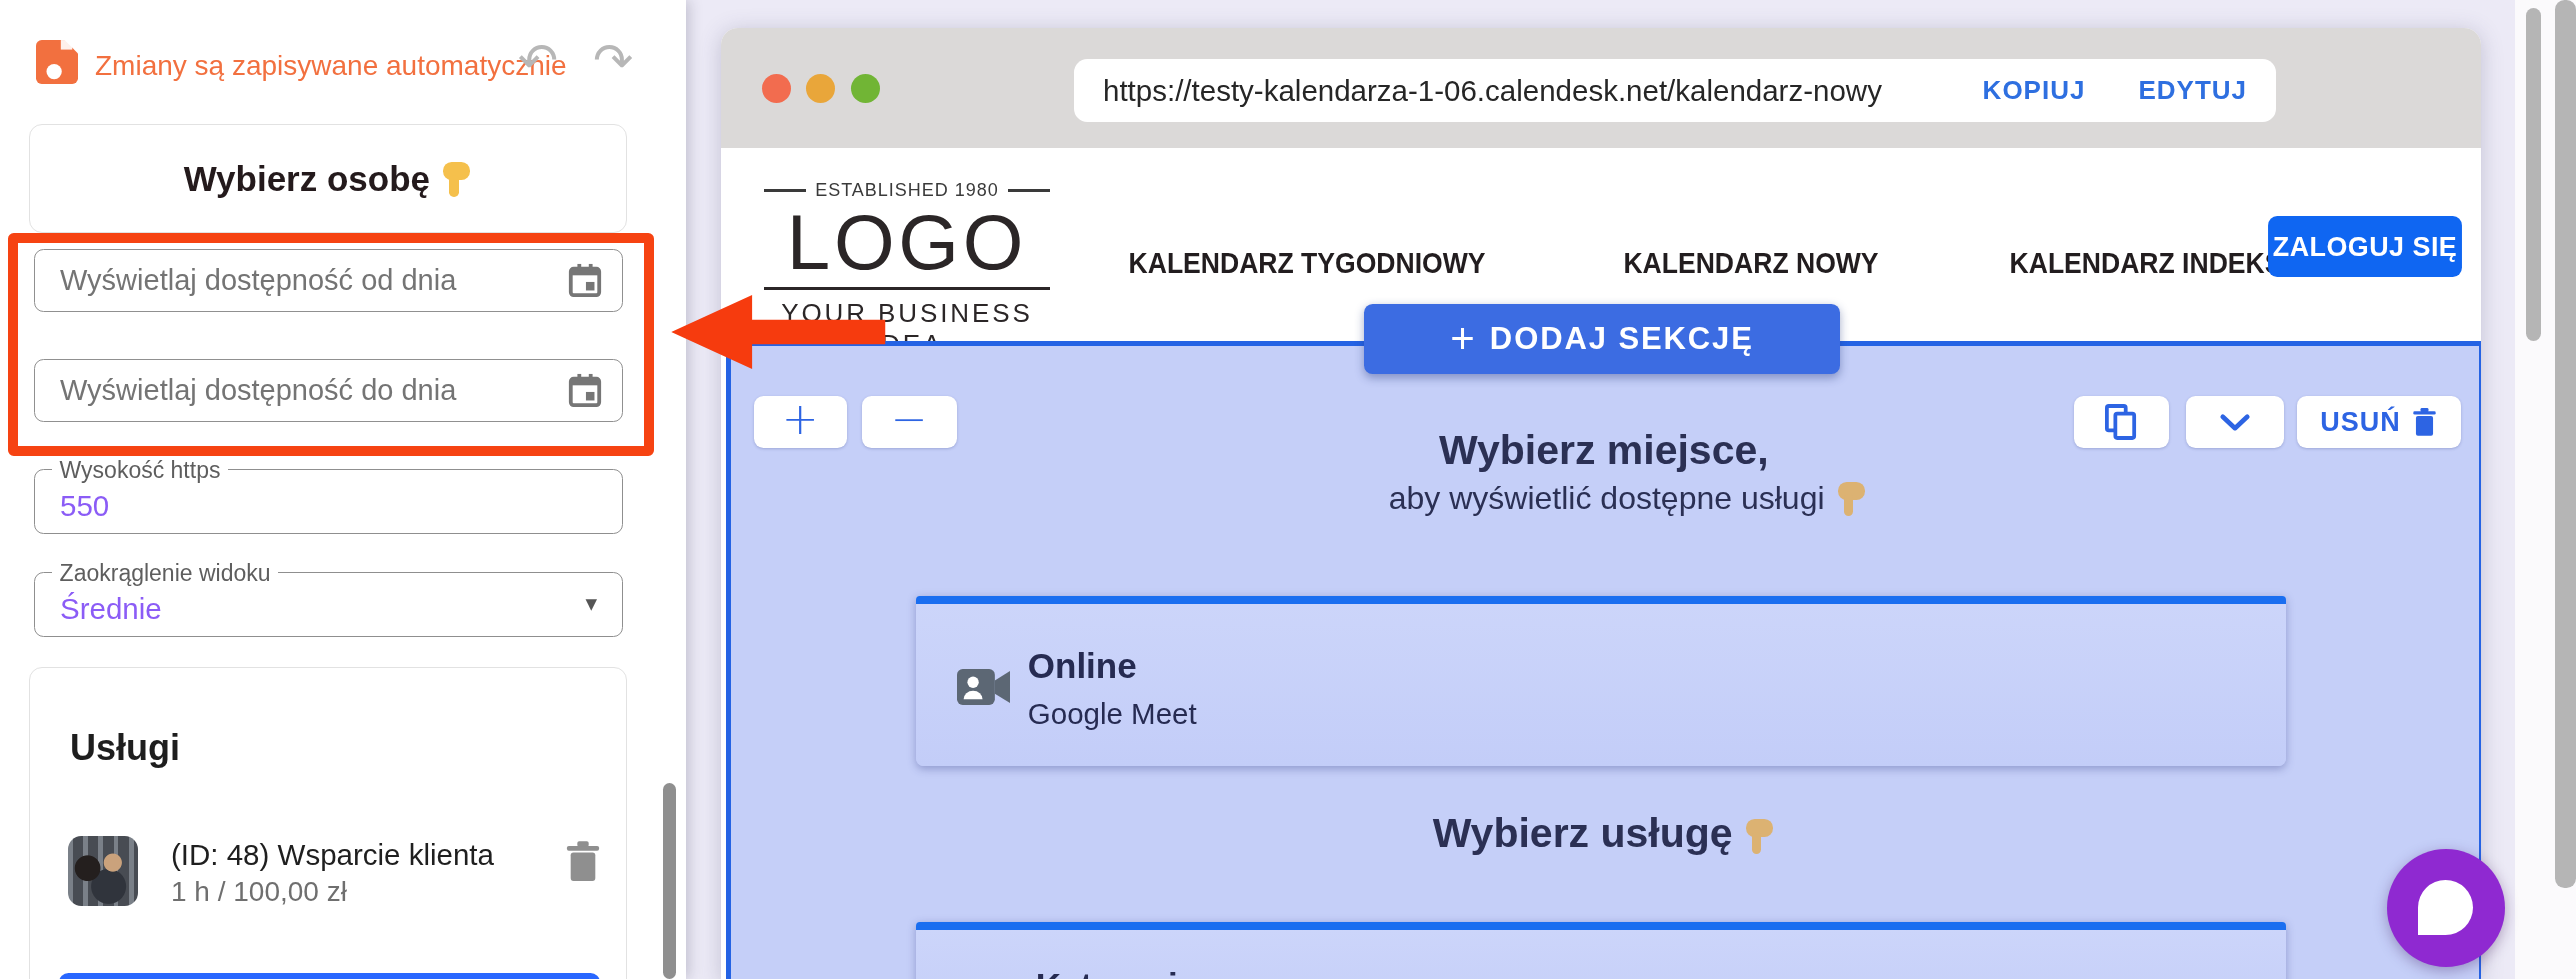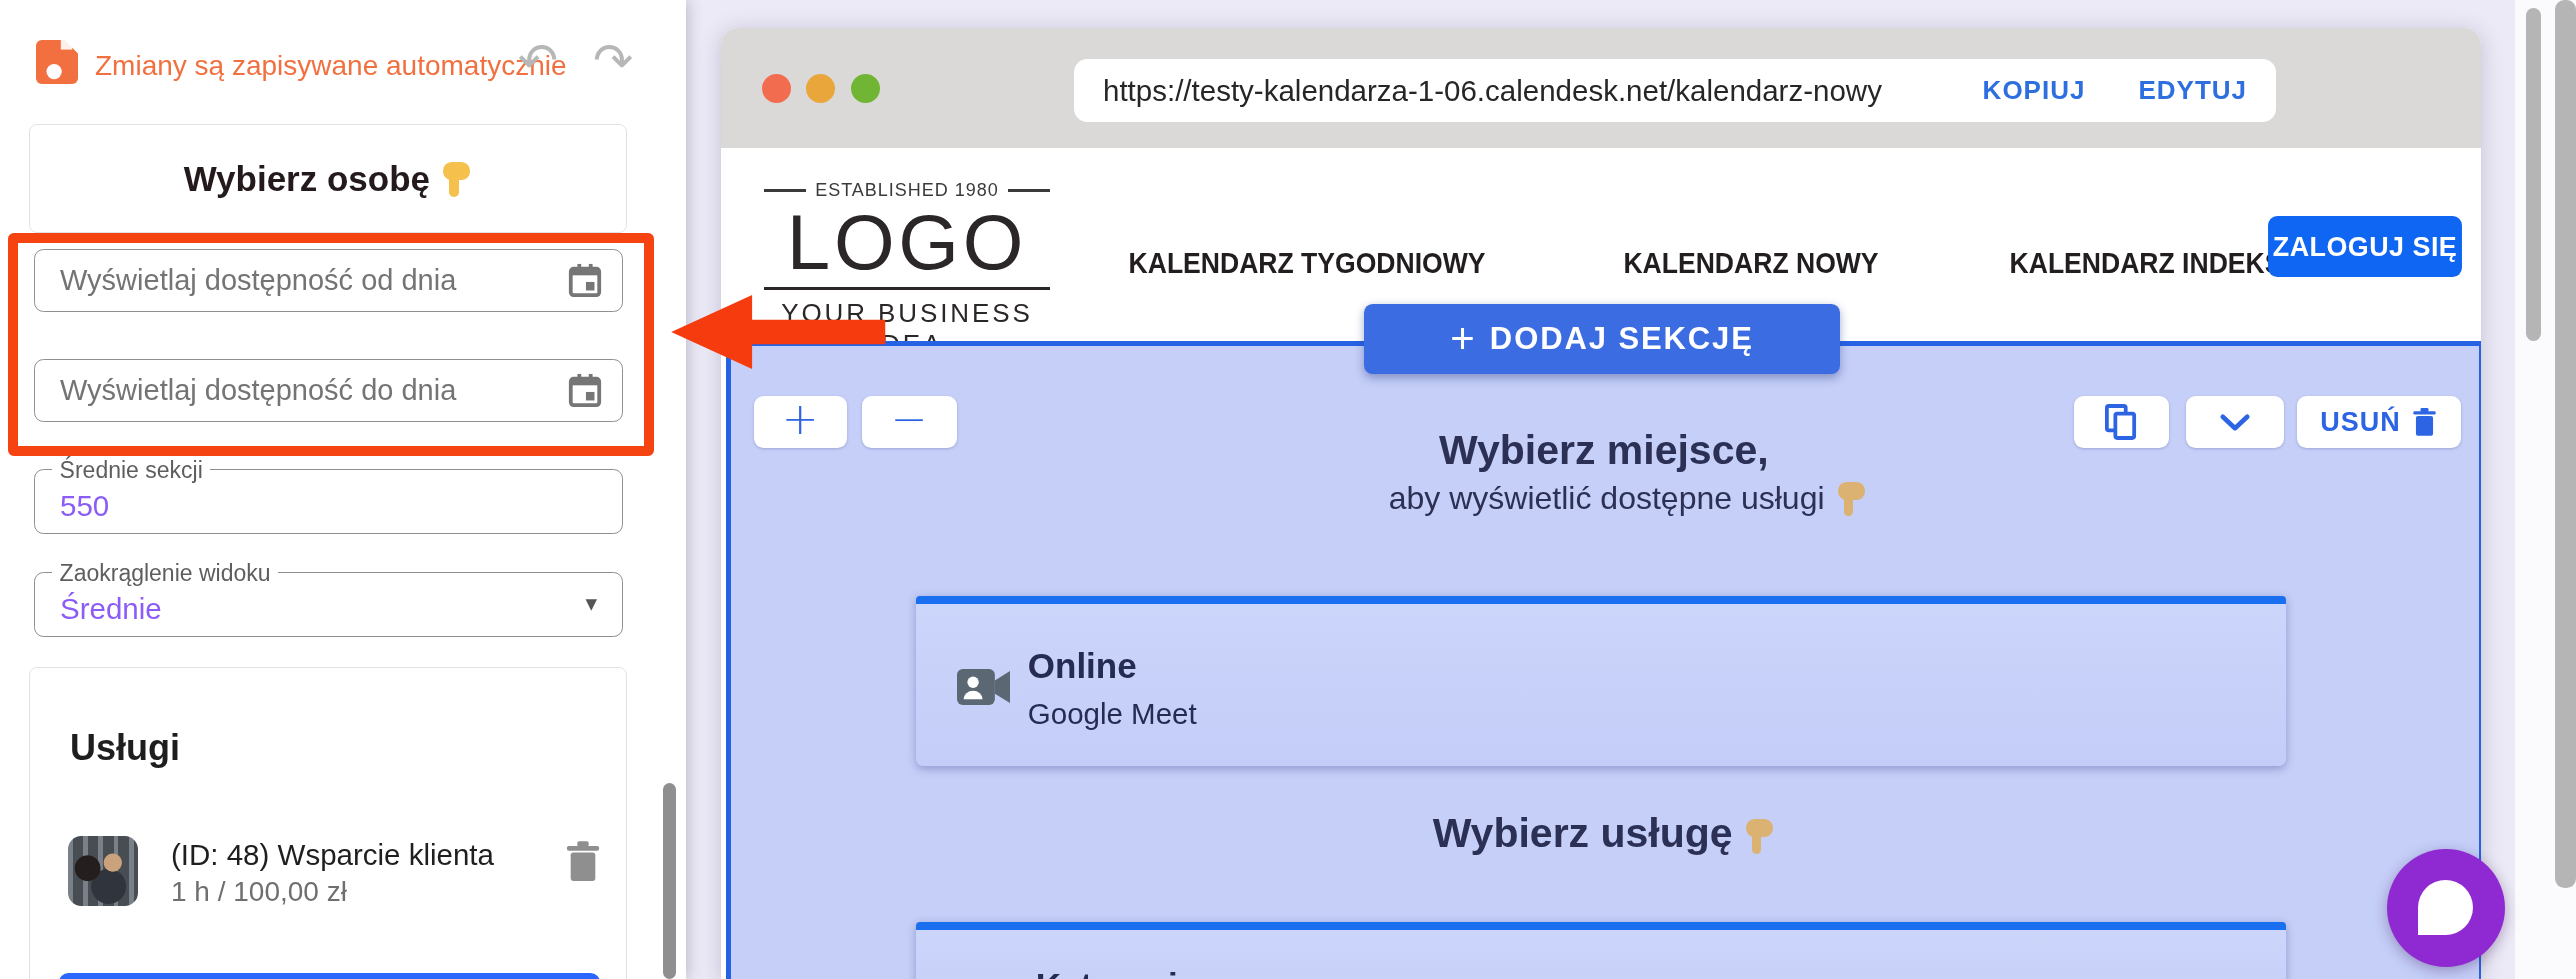--- a/index.html
+++ b/index.html
@@ -10,21 +10,21 @@
 
   
   #sidebar{left:0;top:0;width:686px;height:979px;background:#fff;
            box-shadow:2.9px 0 13.3px rgba(40,40,70,.22);z-index:5;}
   .autosave-icon{left:36px;top:40px;width:42px;height:44px;}
   .autosave-text{left:95px;top:50px;font-size:28px;color:#f2703f;}
   .uicon{font-family:"DejaVu Sans",sans-serif;color:#b7b7b7;}
   .undo{left:518px;top:32px;font-size:48px;}
   .redo{left:593px;top:32px;font-size:48px;}
 
-  .card{border:1.9px solid #e2e2e2;border-radius:8px;background:#fff;text-align:center;}
+  .card{border:1.9px solid #e2e2e2;border-radius:13px;background:#fff;text-align:center;}
   #card-person{left:29px;top:124px;width:598px;height:109px;display:flex;
                align-items:center;justify-content:center;}
   .h-choose{font-size:35px;font-weight:bold;color:#241a1c;}
 
   #highlight{left:7.6px;top:233px;width:646px;height:223px;border:10.5px solid #f64312;
              border-radius:5.7px;z-index:6;}
   .dfield{left:34px;width:589px;height:63px;border:1.9px solid #909090;border-radius:9.5px;
           background:#fff;display:flex;align-items:center;padding:0 19px 0 23px;z-index:7;}
   .dfield input{border:none;outline:none;flex:1;font-size:29px;color:#1c1c1c;
                 font-family:"Liberation Sans",sans-serif;background:transparent;}
@@ -174,21 +174,21 @@
       <svg class="cal-ic" viewBox="0 0 38 38">
         <rect x="4" y="6" width="30" height="28" rx="3" fill="none" stroke="#767676" stroke-width="4"></rect>
         <rect x="4" y="6" width="30" height="7" fill="#767676"></rect>
         <rect x="11" y="1" width="4" height="7" fill="#767676"></rect>
         <rect x="23" y="1" width="4" height="7" fill="#767676"></rect>
         <rect x="20" y="20" width="9" height="9" fill="#767676"></rect>
       </svg>
     </div>
 
     <div id="field-height" class="abs mfield">
-      <span class="mlabel">Średnie sekcji</span>
+      <span class="mlabel">Wysokość https</span>
       <span class="mvalue">550</span>
     </div>
 
     <div id="field-round" class="abs mfield">
       <span class="mlabel">Zaokrąglenie widoku</span>
       <span class="mvalue">Średnie</span>
       <span class="caret">▾</span>
     </div>
 
     <div id="card-services" class="abs card">

